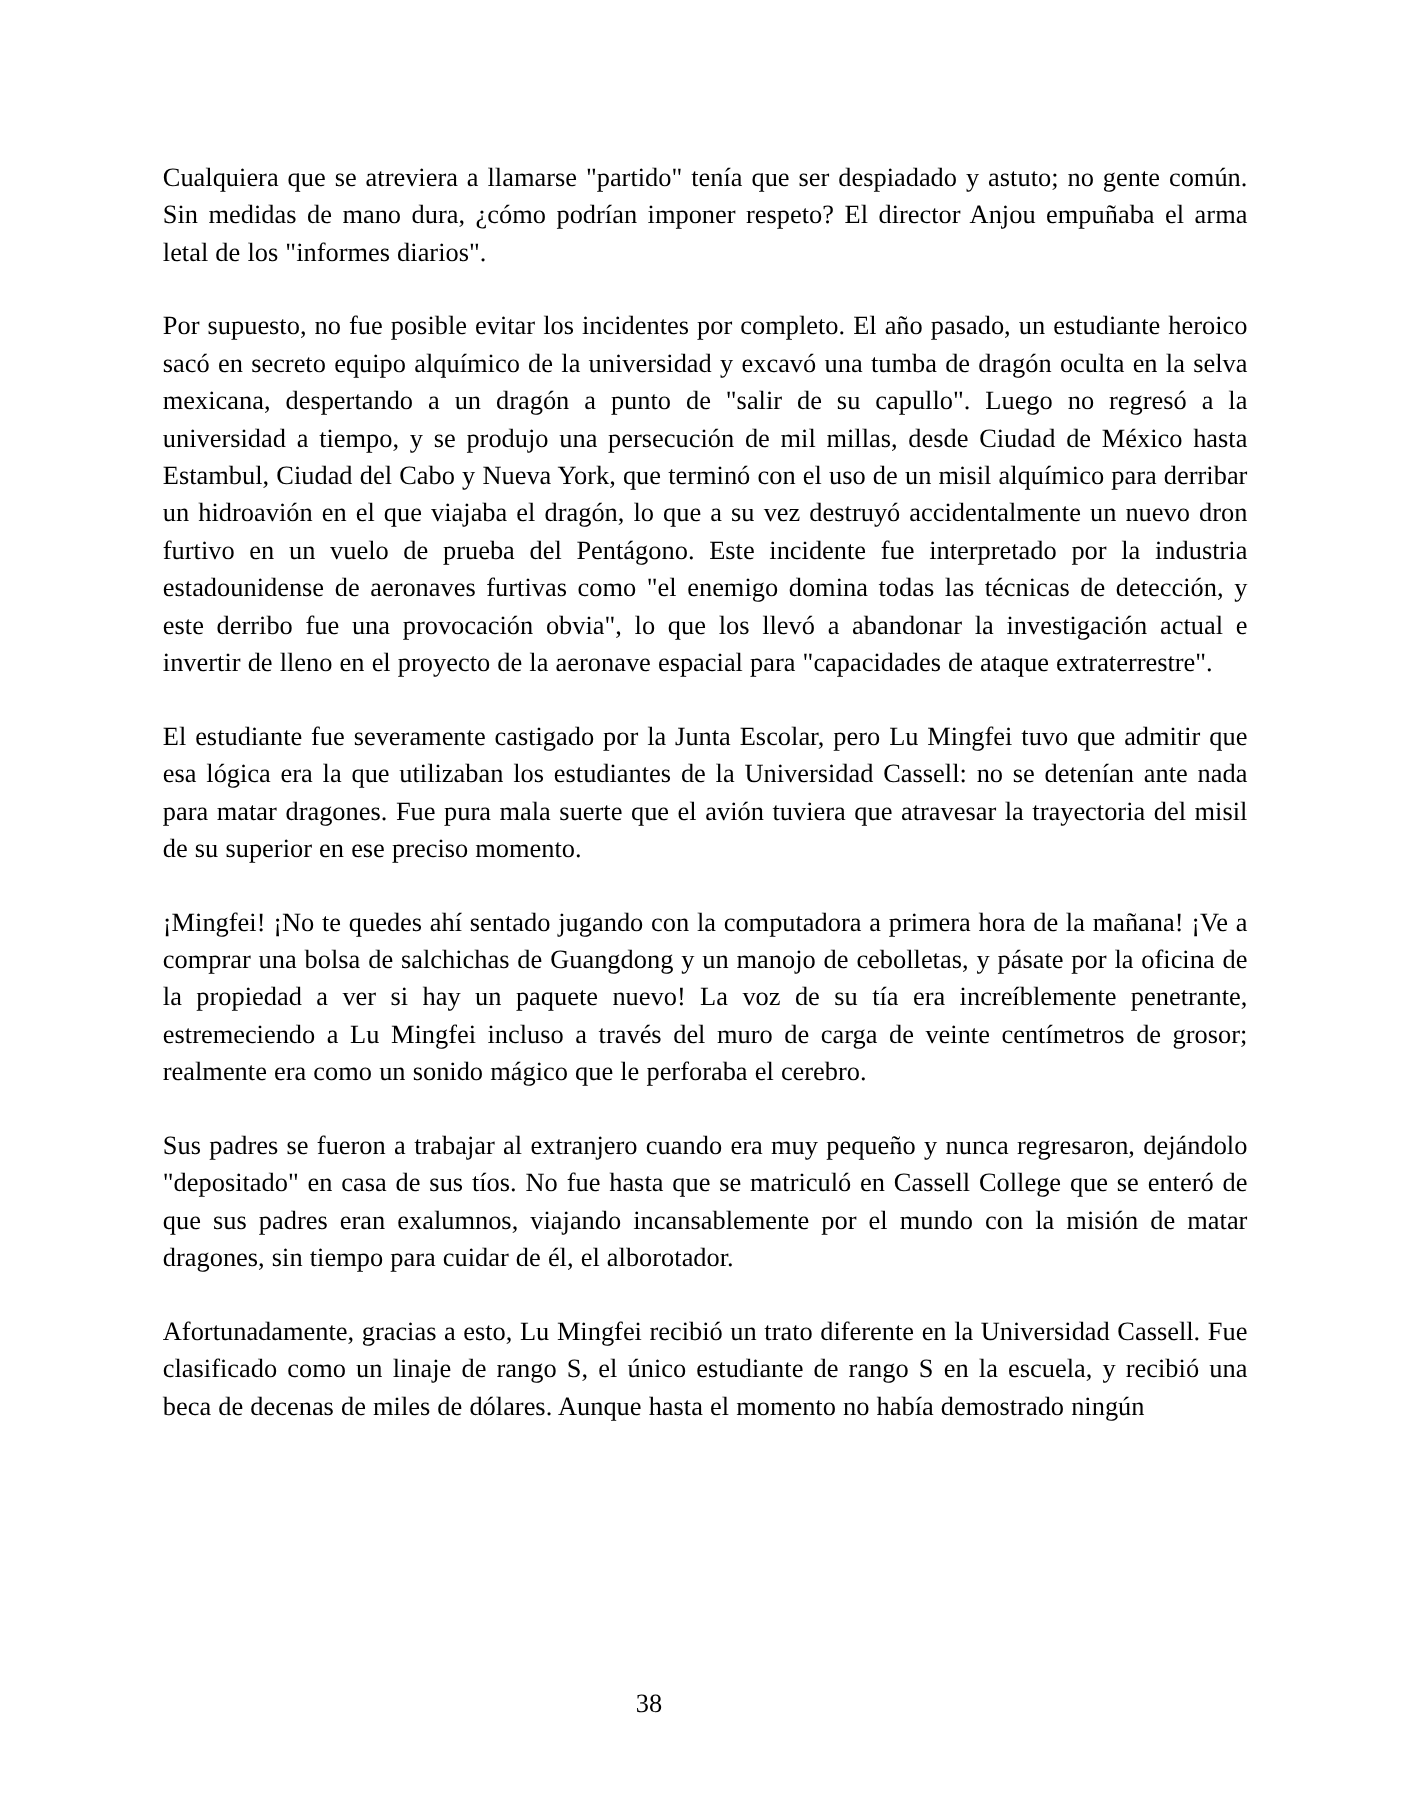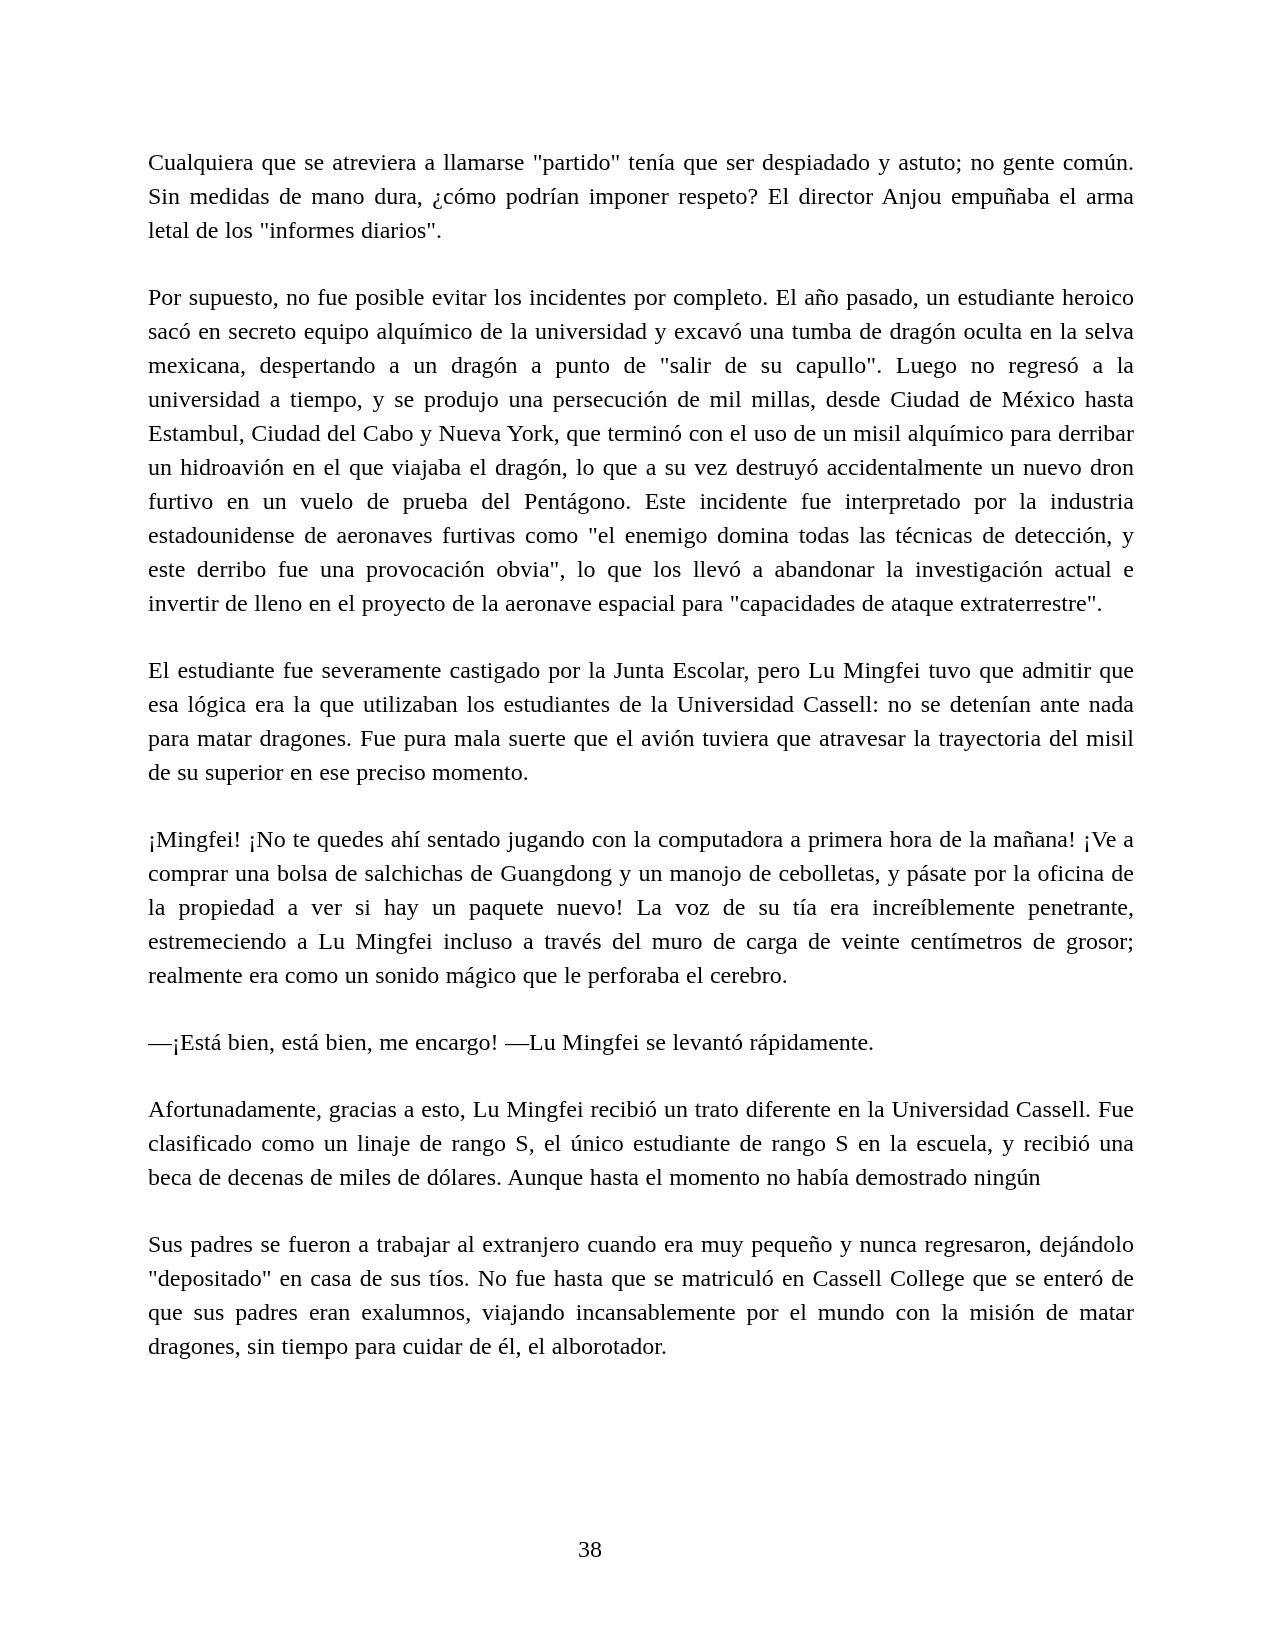--- a/index.html
+++ b/index.html
@@ -45,20 +45,19 @@
 </style>
 </head>
 <body>
 
 <main class="page">
   <section class="content">
     <p>Cualquiera que se atreviera a llamarse "partido" tenía que ser despiadado y astuto; no gente común. Sin medidas de mano dura, ¿cómo podrían imponer respeto? El director Anjou empuñaba el arma letal de los "informes diarios".</p>
     <p>Por supuesto, no fue posible evitar los incidentes por completo. El año pasado, un estudiante heroico sacó en secreto equipo alquímico de la universidad y excavó una tumba de dragón oculta en la selva mexicana, despertando a un dragón a punto de "salir de su capullo". Luego no regresó a la universidad a tiempo, y se produjo una persecución de mil millas, desde Ciudad de México hasta Estambul, Ciudad del Cabo y Nueva York, que terminó con el uso de un misil alquímico para derribar un hidroavión en el que viajaba el dragón, lo que a su vez destruyó accidentalmente un nuevo dron furtivo en un vuelo de prueba del Pentágono. Este incidente fue interpretado por la industria estadounidense de aeronaves furtivas como "el enemigo domina todas las técnicas de detección, y este derribo fue una provocación obvia", lo que los llevó a abandonar la investigación actual e invertir de lleno en el proyecto de la aeronave espacial para "capacidades de ataque extraterrestre".</p>
     <p>El estudiante fue severamente castigado por la Junta Escolar, pero Lu Mingfei tuvo que admitir que esa lógica era la que utilizaban los estudiantes de la Universidad Cassell: no se detenían ante nada para matar dragones. Fue pura mala suerte que el avión tuviera que atravesar la trayectoria del misil de su superior en ese preciso momento.</p>
     <p>¡Mingfei! ¡No te quedes ahí sentado jugando con la computadora a primera hora de la mañana! ¡Ve a comprar una bolsa de salchichas de Guangdong y un manojo de cebolletas, y pásate por la oficina de la propiedad a ver si hay un paquete nuevo! La voz de su tía era increíblemente penetrante, estremeciendo a Lu Mingfei incluso a través del muro de carga de veinte centímetros de grosor; realmente era como un sonido mágico que le perforaba el cerebro.</p>
-    <p>—¡Está bien, está bien, me encargo! —Lu Mingfei se levantó rápidamente.</p>
+    <p>Sus padres se fueron a trabajar al extranjero cuando era muy pequeño y nunca regresaron, dejándolo "depositado" en casa de sus tíos. No fue hasta que se matriculó en Cassell College que se enteró de que sus padres eran exalumnos, viajando incansablemente por el mundo con la misión de matar dragones, sin tiempo para cuidar de él, el alborotador.</p>
     <p>Afortunadamente, gracias a esto, Lu Mingfei recibió un trato diferente en la Universidad Cassell. Fue clasificado como un linaje de rango S, el único estudiante de rango S en la escuela, y recibió una beca de decenas de miles de dólares. Aunque hasta el momento no había demostrado ningún</p>
-    <p>Sus padres se fueron a trabajar al extranjero cuando era muy pequeño y nunca regresaron, dejándolo "depositado" en casa de sus tíos. No fue hasta que se matriculó en Cassell College que se enteró de que sus padres eran exalumnos, viajando incansablemente por el mundo con la misión de matar dragones, sin tiempo para cuidar de él, el alborotador.</p>
   </section>
   <footer class="page-footer">
     <span>38</span>
   </footer>
 </main>
 
 </body></html>

